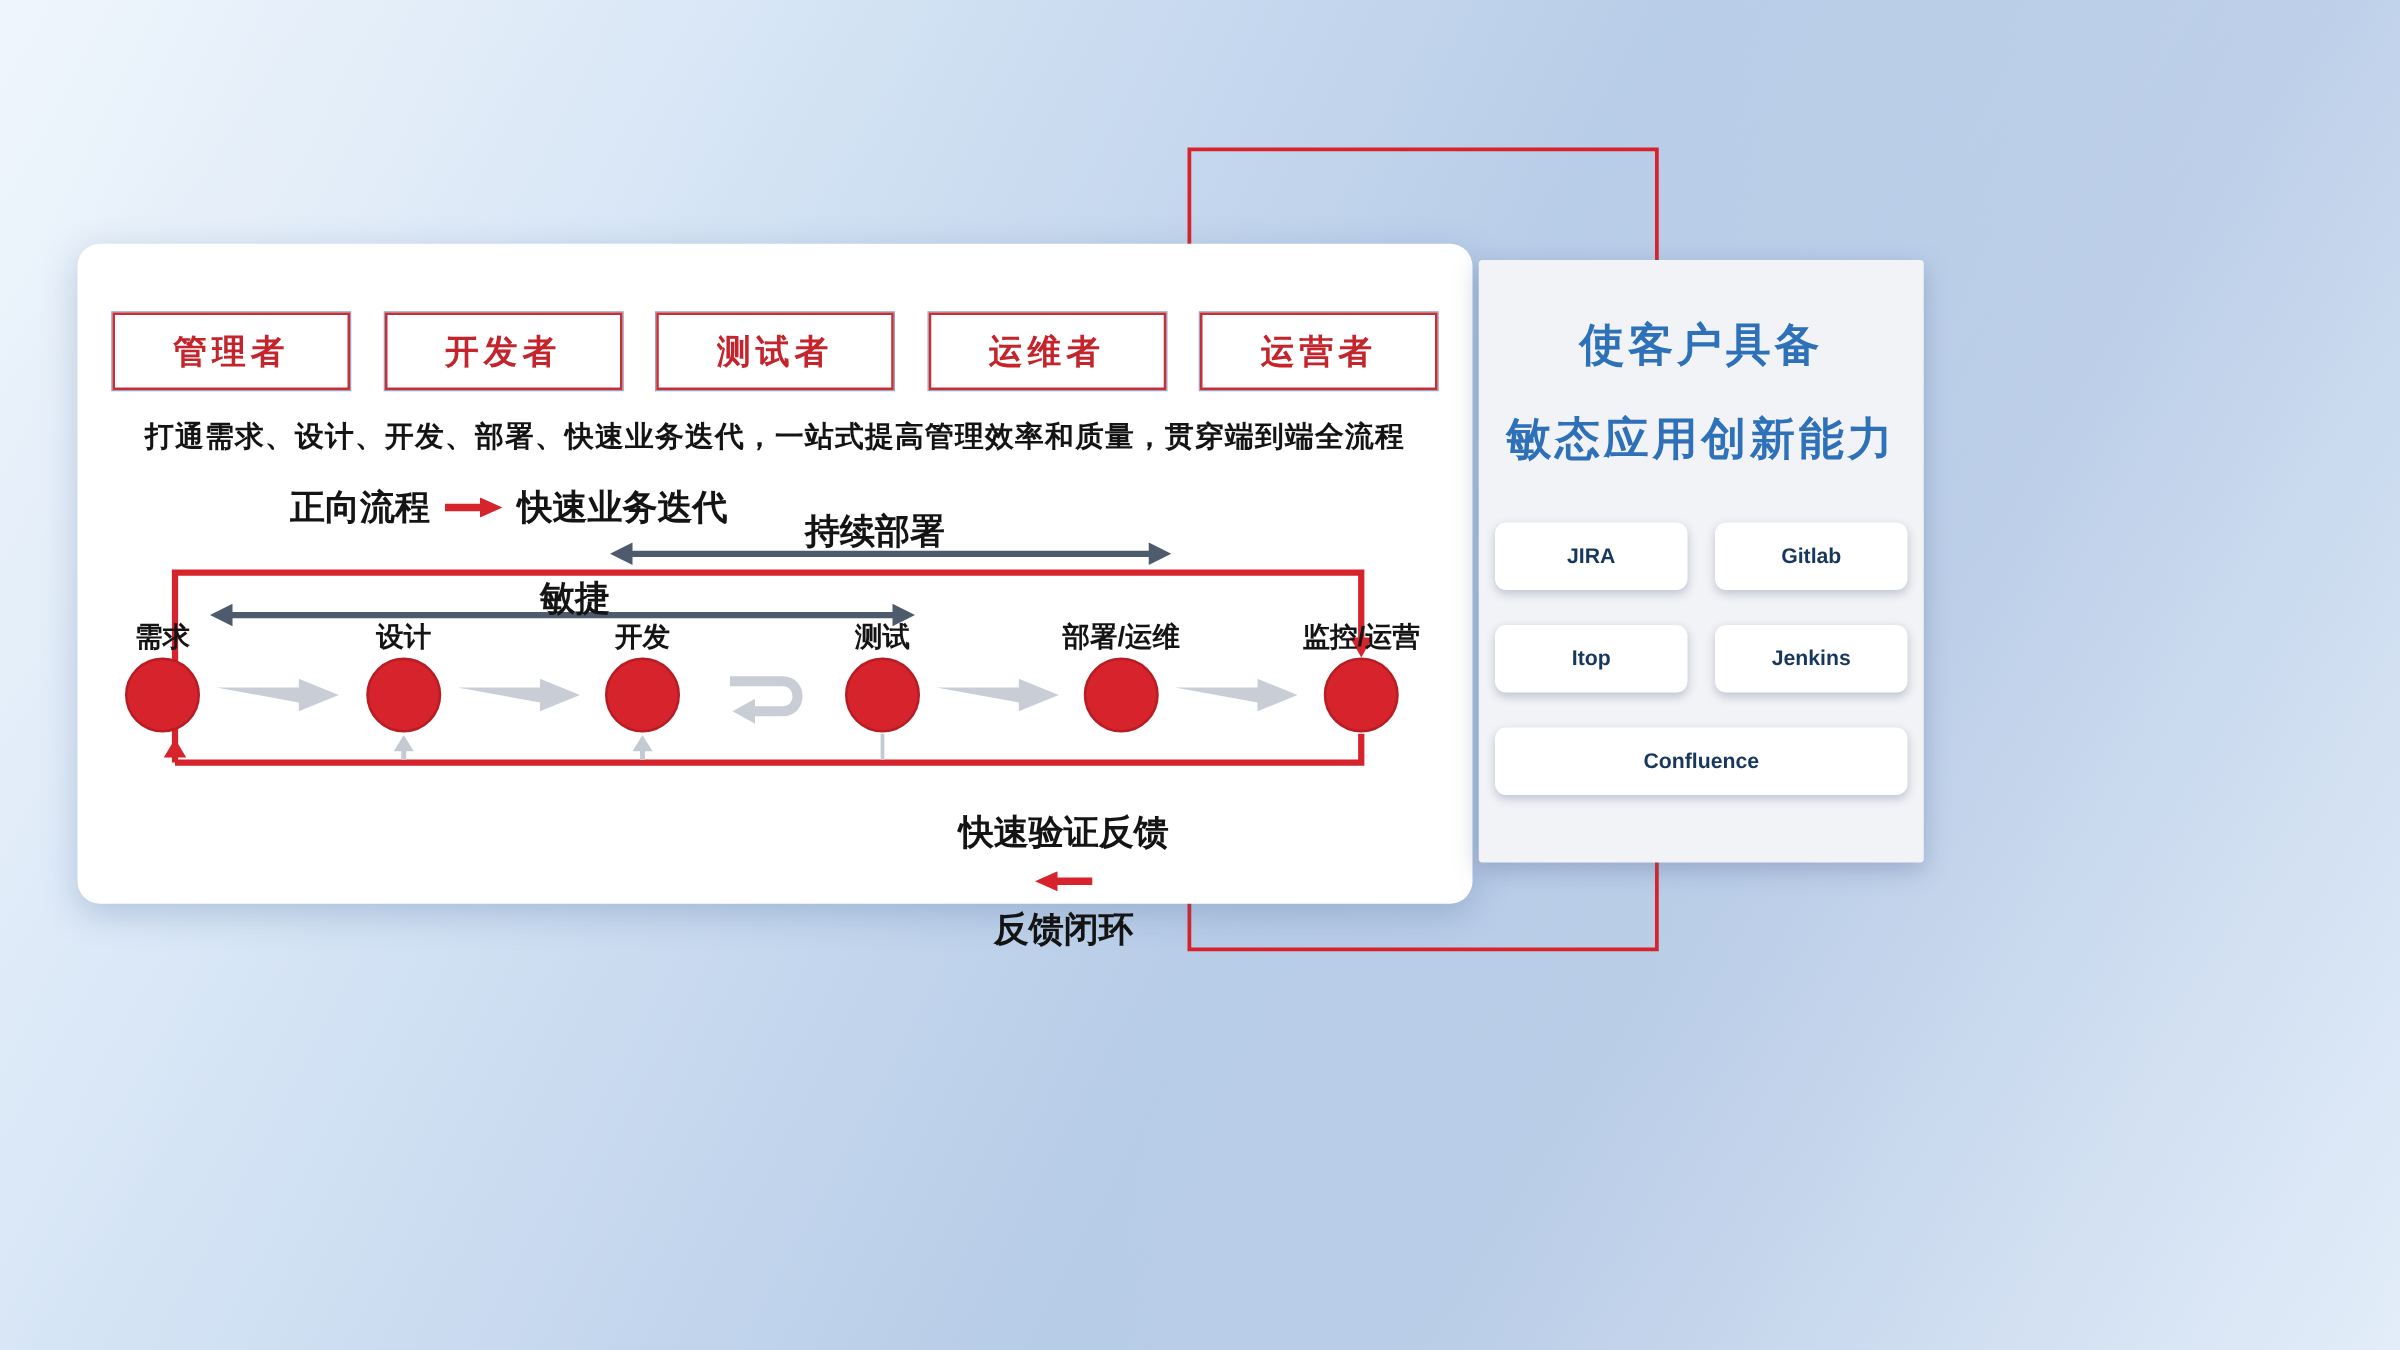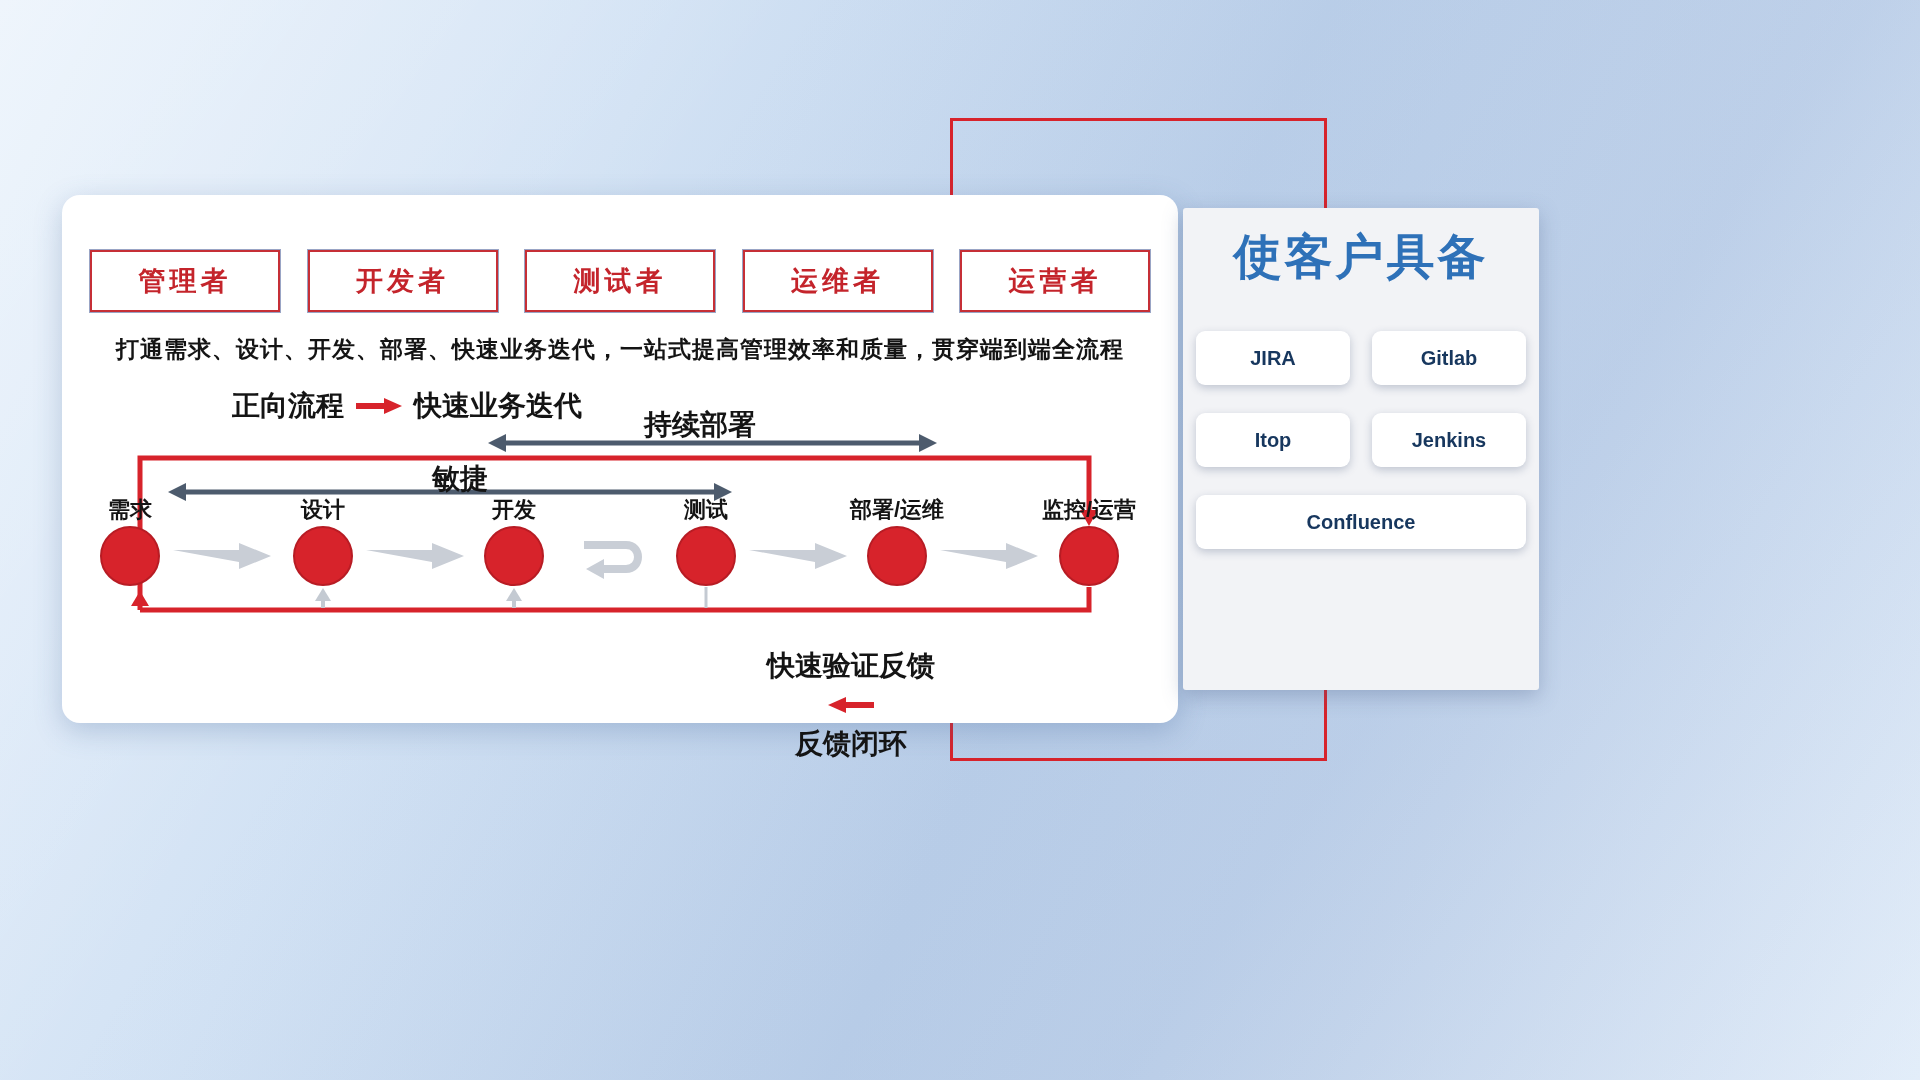--- a/index.html
+++ b/index.html
@@ -62,30 +62,30 @@
     font-size: 22px; font-weight: bold; color: #141414;
   }
 
   
   .value-panel {
     position: absolute; left: 1183px; top: 208px; width: 356px; height: 482px;
     background: #f2f3f6; z-index: 3; border-radius: 3px;
     box-shadow: 0 6px 20px rgba(80,100,140,0.35);
   }
   .panel-title { text-align: center; color: #2e71b8; font-weight: bold; letter-spacing: 3px; }
-  .panel-title.l1 { margin-top: 17px; font-size: 48px; }
+  .panel-title.l1 { margin-top: 44px; font-size: 36px; }
   .panel-title.l2 { margin-top: 26px; font-size: 36px; }
   .tool-grid {
     margin: 42px 13px 0 13px;
     display: grid; grid-template-columns: 1fr 1fr; column-gap: 22px; row-gap: 28px;
   }
   .tool-btn {
     height: 54px; background: #ffffff; border-radius: 9px;
     display: flex; align-items: center; justify-content: center;
-    font-size: 20px; font-weight: bold; color: #17375e;
+    font-size: 17px; font-weight: bold; color: #17375e;
     box-shadow: 0 3px 8px rgba(40,60,100,0.25);
   }
   .tool-btn.wide { grid-column: 1 / span 2; }
 </style>
 </head>
 <body>
 
 <div class="bg-streak"></div>
 
 <div class="red-frame"></div>
@@ -173,20 +173,21 @@
     <svg width="46" height="16">
       <path d="M46 5 H18 V0 L0 8 L18 16 V11 H46 Z" fill="#d7232b"></path>
     </svg>
     <span>反馈闭环</span>
   </div>
 
 </div>
 
 <div class="value-panel">
   <div class="panel-title l1">使客户具备</div>
+  <div class="panel-title l2">敏态应用创新能力</div>
   <div class="tool-grid">
     <div class="tool-btn">JIRA</div>
     <div class="tool-btn">Gitlab</div>
     <div class="tool-btn">Itop</div>
     <div class="tool-btn">Jenkins</div>
     <div class="tool-btn wide">Confluence</div>
   </div>
 </div>
 
 </body></html>

